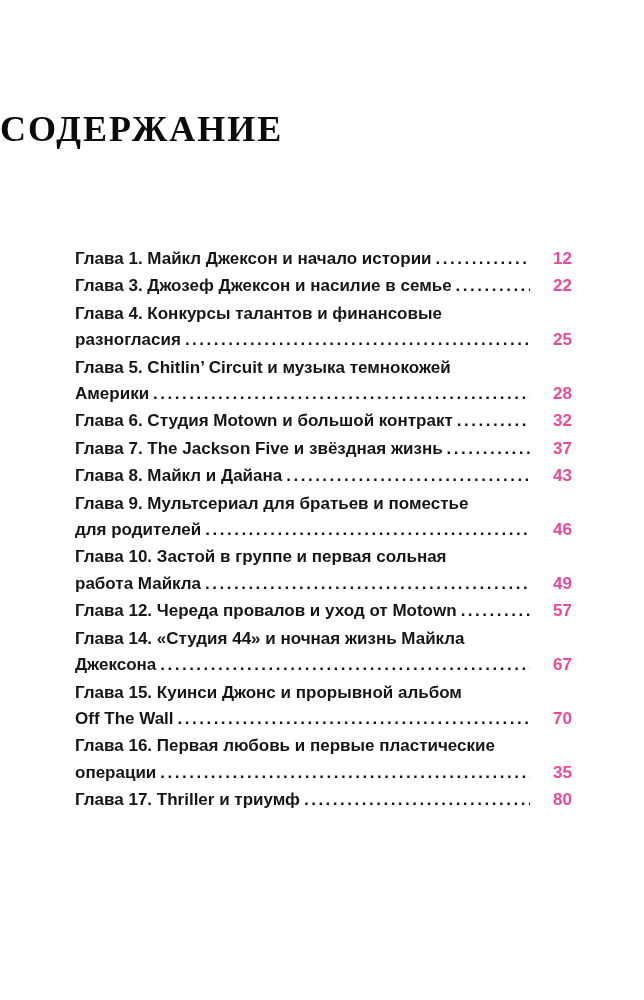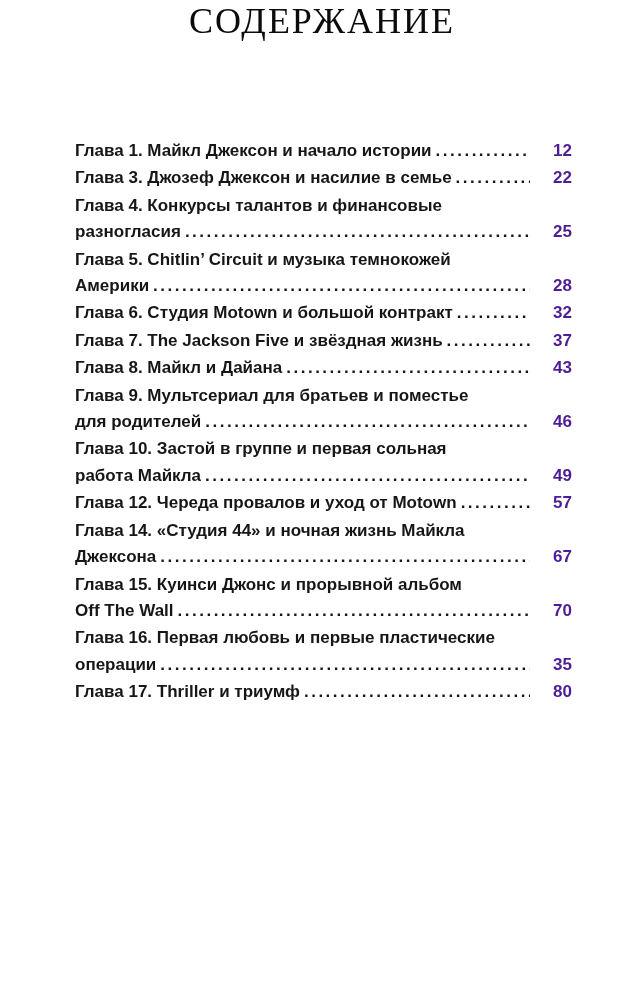--- a/index.html
+++ b/index.html
@@ -12,23 +12,23 @@
     width: 644px;
     height: 1000px;
     background: #ffffff;
     overflow: hidden;
     box-sizing: border-box;
     font-family: "Liberation Sans", sans-serif;
     color: #111111;
   }
   .page-title {
     margin: 0;
-    text-align: center;
+    padding-top: 108px;
     font-family: "Liberation Serif", serif;
-    font-weight: 400;
+    font-weight: 700;
     font-size: 36px;
     letter-spacing: 2px;
     color: #0b0b0b;
   }
   ol.toc {
     list-style: none;
     margin: 96px 0 0 0;
     padding: 0 72px 0 75px;
   }
   .toc-entry {
@@ -51,21 +51,21 @@
   .toc-title::after {
     content: "......................................................................................................................";
     position: absolute;
     padding-left: 4px;
     letter-spacing: 2.5px;
     font-weight: 700;
     color: #161616;
   }
   .toc-page {
     font-weight: 700;
-    color: #4c1d95;
+    color: #ec4899;
     white-space: nowrap;
   }
 </style>
 </head>
 <body>
 
 <div class="page">
   <h1 class="page-title">СОДЕРЖАНИЕ</h1>
 
   <ol class="toc" id="toc-list">

